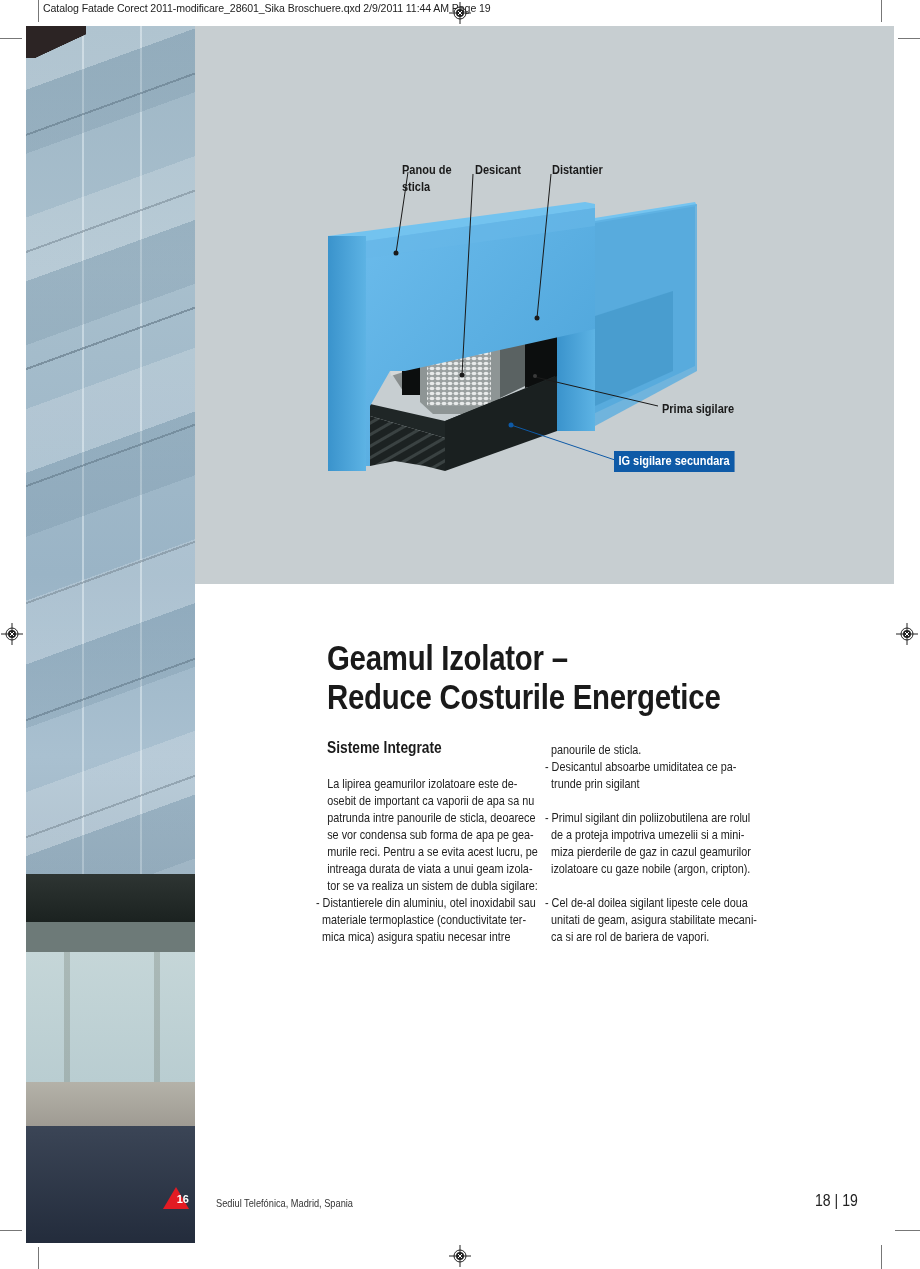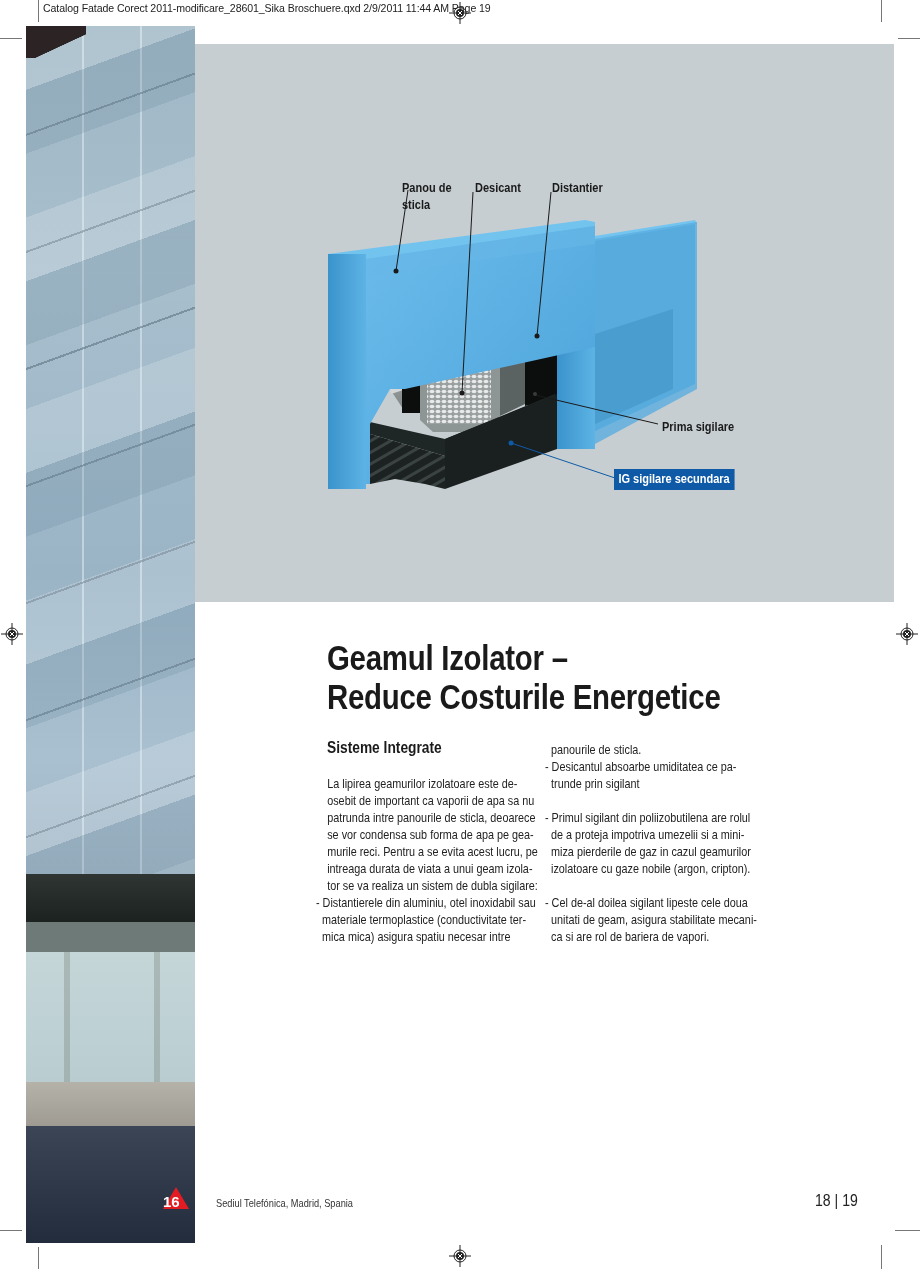--- a/index.html
+++ b/index.html
@@ -43,27 +43,27 @@
       background: repeating-linear-gradient(90deg, transparent 0 38px, rgba(120,130,120,0.35) 38px 44px, transparent 44px 90px);
     }
     .photo .band.pave { top: 1056px; height: 44px; background: linear-gradient(180deg,#b4b2a9,#9f9b93); }
     .photo .band.road { top: 1100px; height: 117px; background: linear-gradient(180deg,#3b4556,#232c3c); }
 
     .page-badge {
       position: absolute; left: 163px; top: 1187px; width: 26px; height: 22px;
     }
     .page-badge svg { position: absolute; inset: 0; }
     .page-badge span {
-      position: absolute; left: 0; right: 0; top: 6px; text-align: left;
-      color: #fff; font-weight: bold; font-size: 15px;
+      position: absolute; left: 0; right: 0; top: 6px; text-align: right;
+      color: #fff; font-weight: bold; font-size: 11px;
     }
 
     
     .diagram-panel {
-      position: absolute; left: 195px; top: 44px; width: 699px; height: 558px;
+      position: absolute; left: 195px; top: 26px; width: 699px; height: 558px;
       background: #c7ced1;
     }
     .diagram-svg { position: absolute; left: 0; top: 0; }
     .label {
       position: absolute; font-weight: bold; font-size: 12.5px; color: #1a1a1a;
       transform: scaleX(0.88); transform-origin: left top; line-height: 17px; white-space: nowrap;
     }
     .label.blue {
       background: #0e5aa7; color: #fff; padding: 2px 6px 2px 5px;
     }

